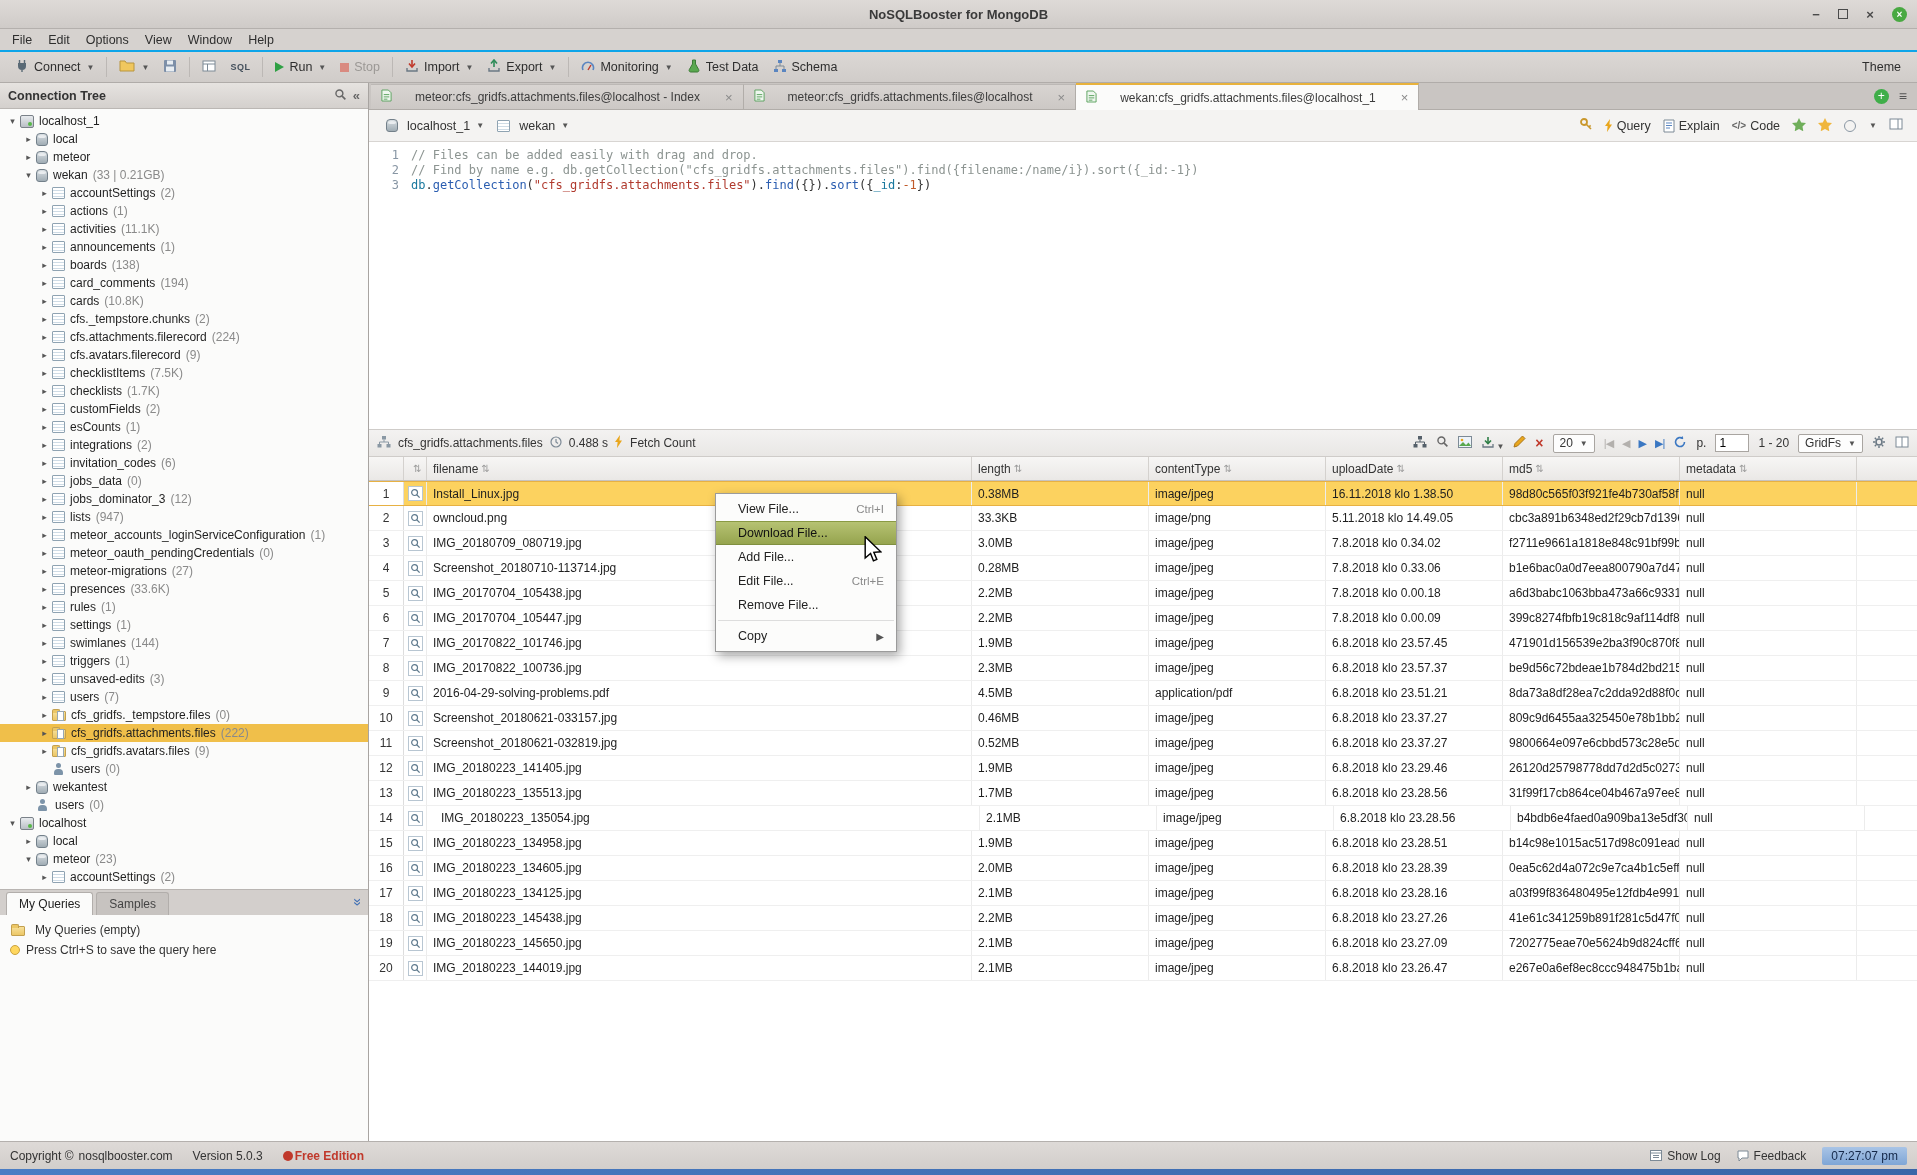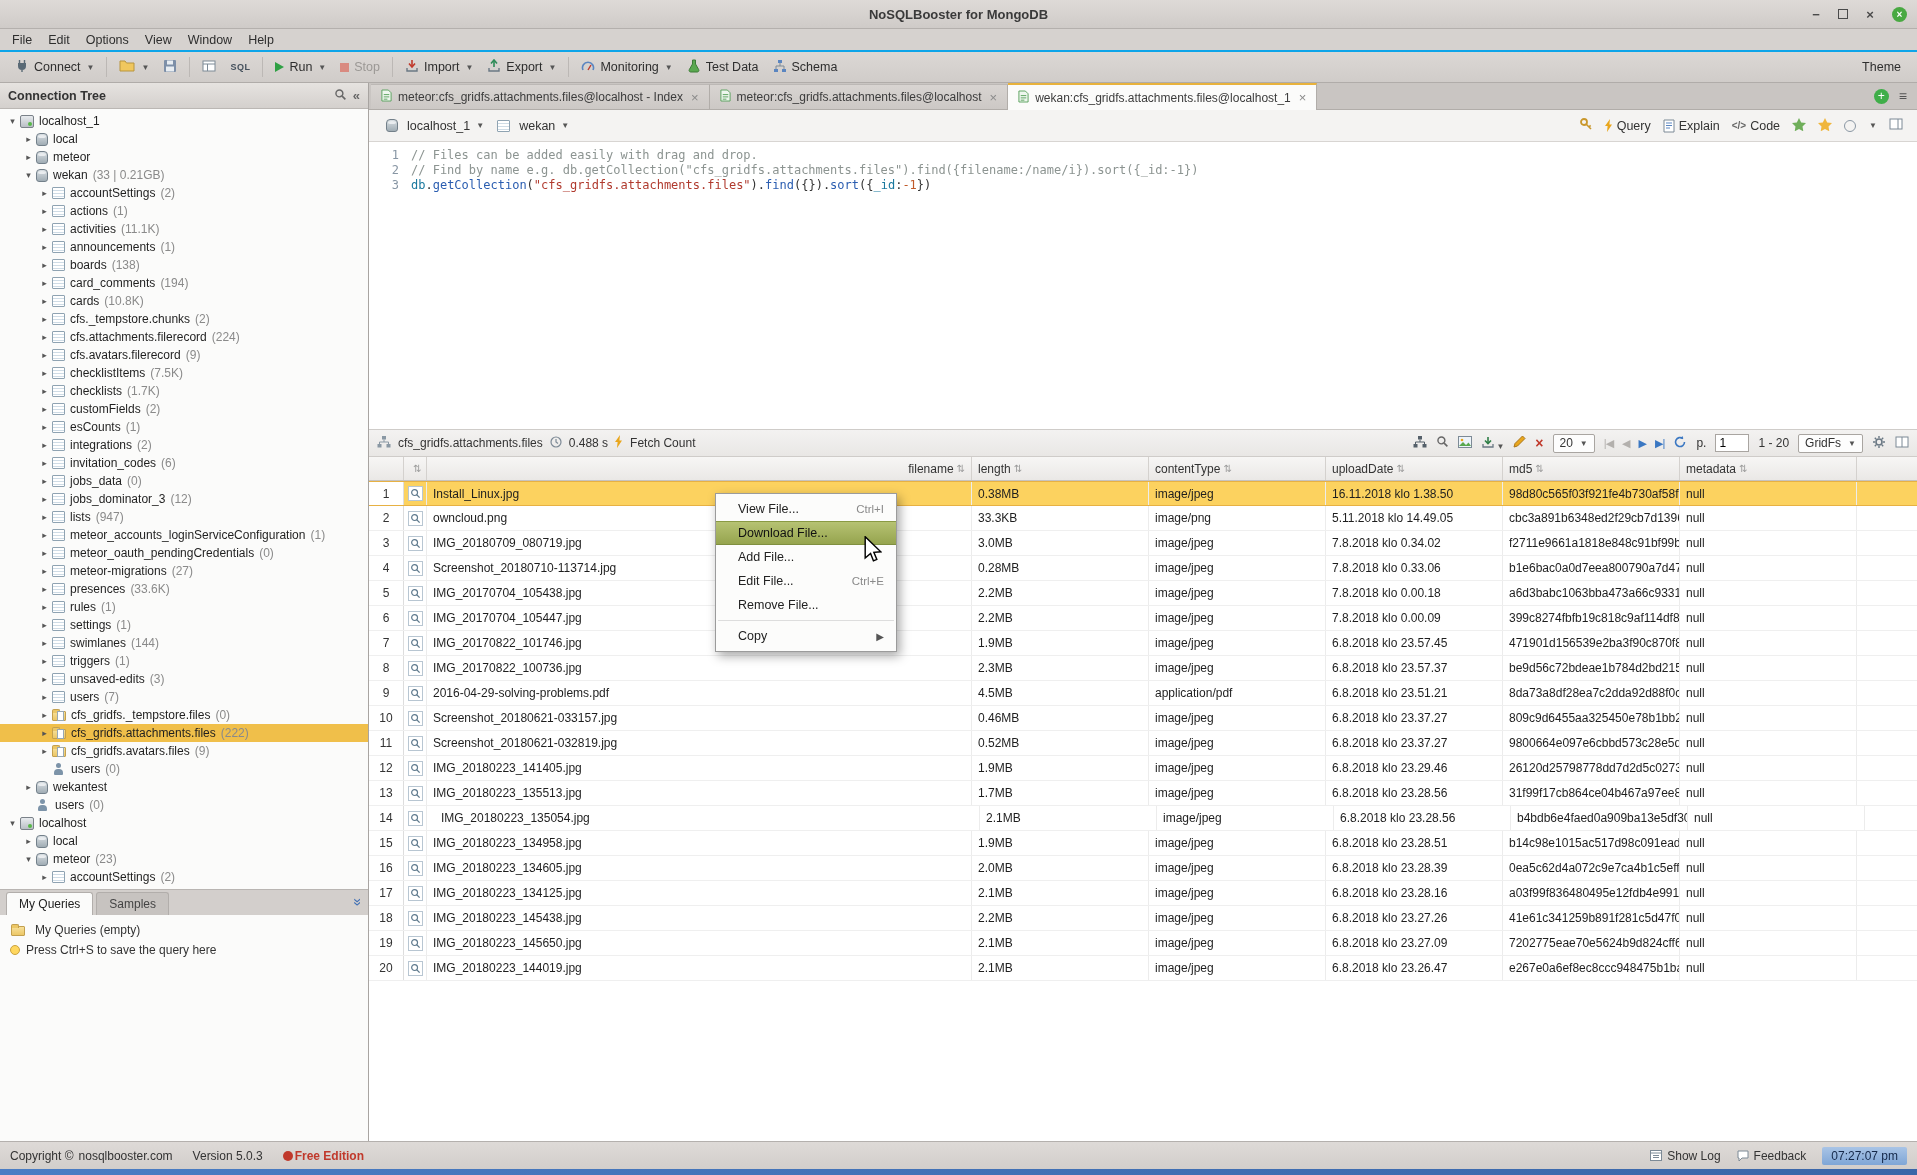--- a/index.html
+++ b/index.html
@@ -66,21 +66,21 @@
   .sb-tab.active{background:#fbfbfa;color:#222}
   .sb-collapse{position:absolute;right:8px;top:4px;color:#3f6fb4;font-size:14px;display:inline-block;transform:rotate(-90deg)}
   .sb-bottom-content{flex:1;background:#fbfbfa;padding:8px 10px;font-size:12px;color:#333}
   .sb-line{display:flex;align-items:center;gap:6px;margin-bottom:6px}
   .bulb{width:10px;height:10px;border-radius:50%;background:#ffd75e;border:1px solid #caa23f;flex:none}
 
   
   .main{flex:1;display:flex;flex-direction:column;background:#fff;min-width:0}
   .tabbar{height:27px;flex:none;background:#c9c5c2;display:flex;align-items:flex-end;padding-left:2px;
     position:relative;border-bottom:1px solid #b1ada9}
-  .tab{display:flex;align-items:center;gap:6px;height:25px;padding:0 10px;font-size:12px;color:#3c3c3c;
+  .tab{display:flex;align-items:center;gap:23px;height:25px;padding:0 10px;font-size:12px;color:#3c3c3c;
     background:linear-gradient(#d8d4d1,#ccc8c5);border-right:1px solid #b1ada9;border-top:1px solid #bcb8b5;white-space:nowrap}
   .tab.active{height:27px;background:#fbfbfa;border-top:2px solid #e8b23c;margin-bottom:-1px}
   .tab-close{color:#8a8a8a;font-size:13px;margin-left:2px}
   .tabbar-right{position:absolute;right:10px;top:5px;display:flex;gap:10px;align-items:center}
   .plus-circle{width:15px;height:15px;border-radius:50%;background:#3fae49;color:#fff;font-size:12px;line-height:14px;text-align:center}
   .hamburger{color:#555;font-size:14px}
 
   .pathbar{height:32px;flex:none;background:#f4f3f2;border-bottom:1px solid #d8d5d2;display:flex;align-items:center;
     padding:0 10px;font-size:12.5px;color:#333}
   .crumb{display:flex;align-items:center;gap:5px;padding:3px 6px}
@@ -709,21 +709,21 @@
               </svg></span>
         </div>
       </div>
 
       <div class="grid">
         <div class="grid-header" id="grid-header">
             <div class="gh-cell" style="width: 35px;"></div>
             <div class="gh-cell" style="width: 23px;">
               <span class="sort-glyph">⇅</span>
             </div>
-            <div class="gh-cell" style="width: 545px; justify-content: flex-end;">
+            <div class="gh-cell" style="width: 545px;">
               <span>filename</span>
               <span class="sort-glyph">⇅</span>
             </div>
             <div class="gh-cell" style="width: 177px;">
               <span>length</span>
               <span class="sort-glyph">⇅</span>
             </div>
             <div class="gh-cell" style="width: 177px;">
               <span>contentType</span>
               <span class="sort-glyph">⇅</span>

